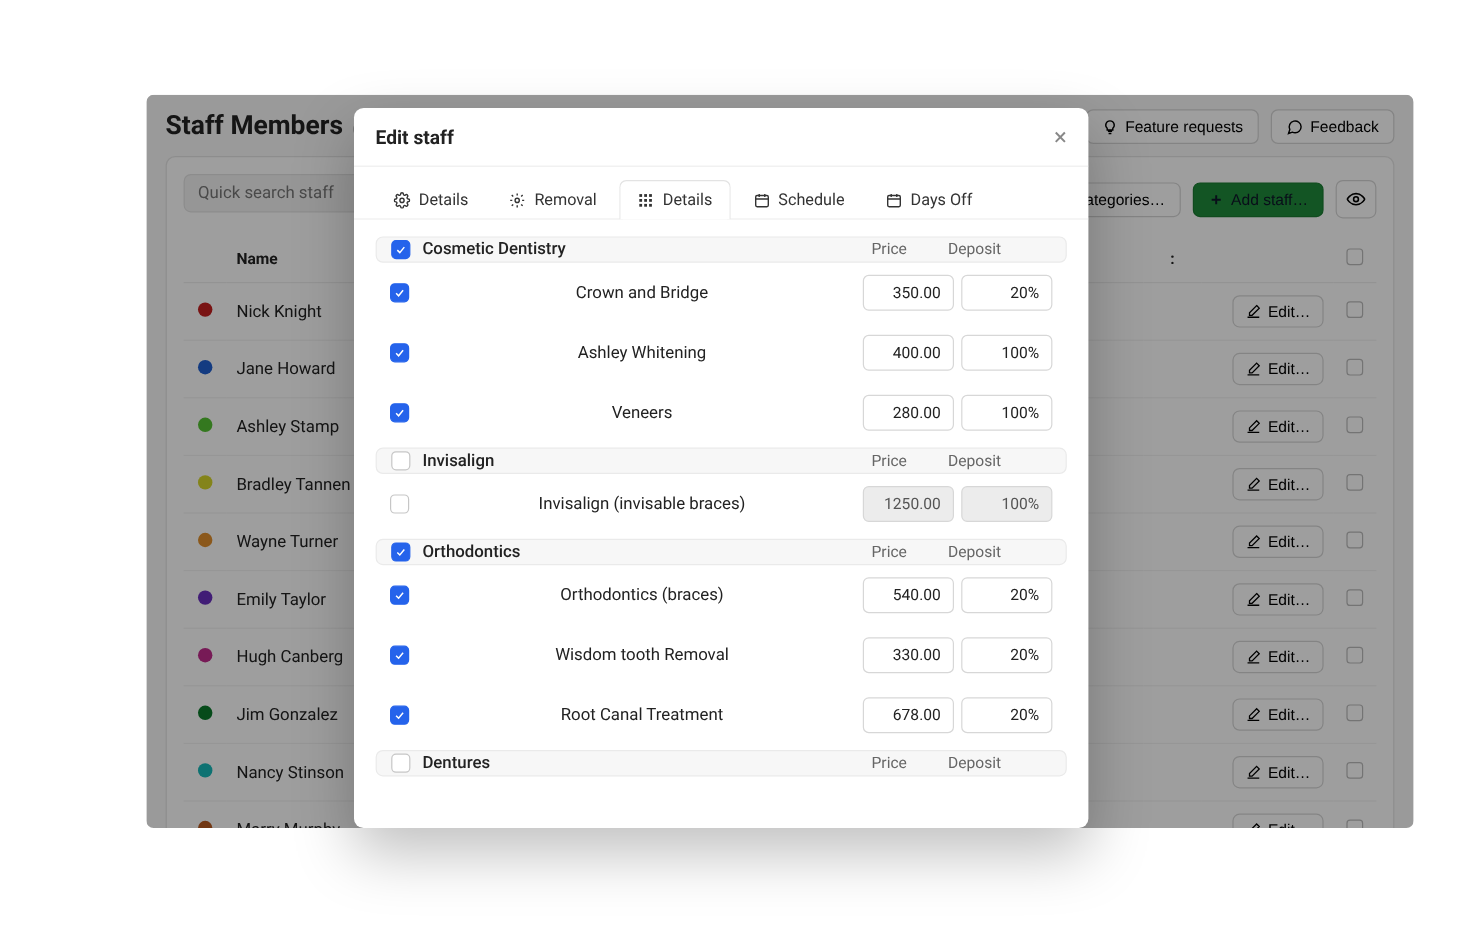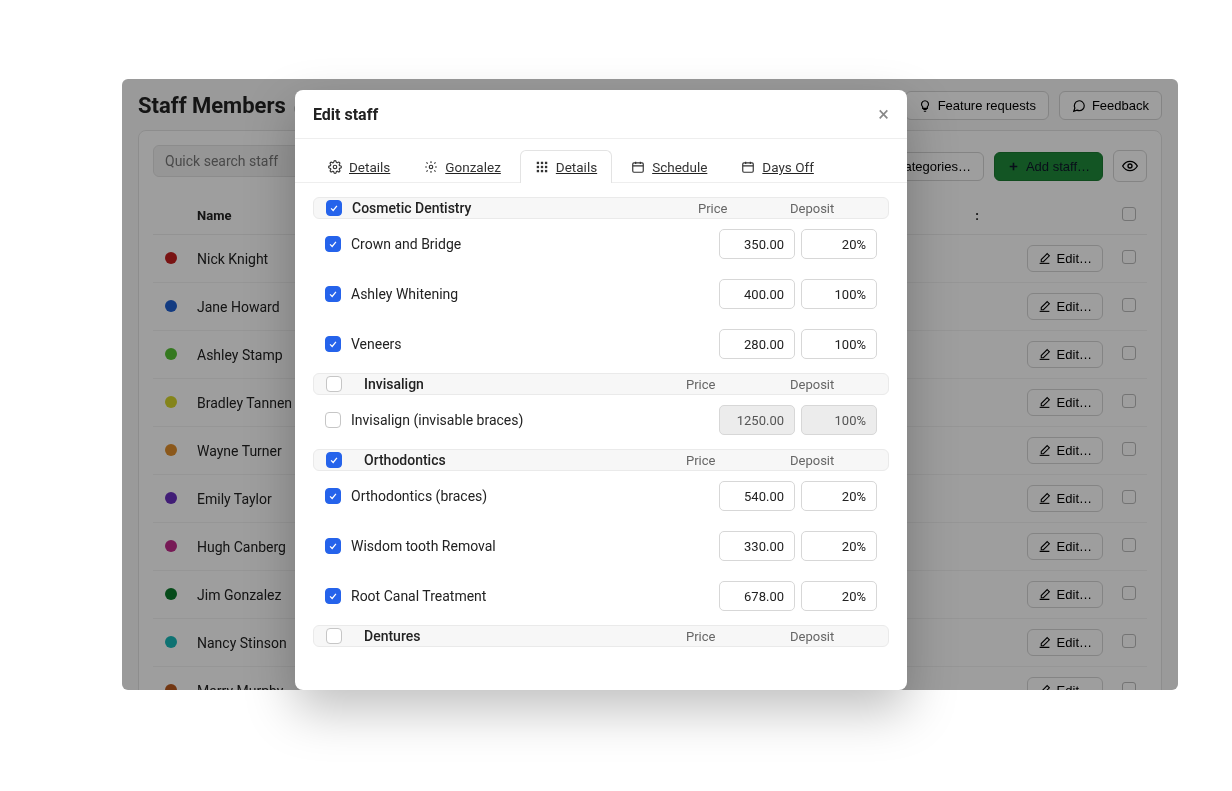--- a/index.html
+++ b/index.html
@@ -136,21 +136,20 @@
       display: flex; align-items: center;
       padding: 14px 18px;
       border-bottom: 1px solid #eee;
     }
     .modal-title { font-size: 16px; font-weight: 700; }
     .modal-close { margin-left: auto; color: #888; font-size: 20px; cursor: pointer; line-height: 1; }
     .tabs {
       display: flex; gap: 4px;
       padding: 10px 18px 0;
       border-bottom: 1px solid #eee;
-      text-decoration: underline;
     }
     .tab {
       display: inline-flex; align-items: center; gap: 7px;
       padding: 8px 14px;
       font-size: 13.5px;
       color: #333;
       cursor: pointer;
       border: 1px solid transparent;
       border-bottom: none;
       border-radius: 6px 6px 0 0;
@@ -174,41 +173,41 @@
     .grp-head .cb, .svc-row .cb {
       width: 16px; height: 16px; border-radius: 4px;
       flex: 0 0 16px;
       border: 1px solid #2563eb;
       background: #2563eb;
       display: flex; align-items: center; justify-content: center;
     }
     .cb.off { background: #fff; border-color: #c6c6c6; }
     .cb svg { width: 10px; height: 10px; stroke: #fff; stroke-width: 3; fill: none; }
     .grp-head .lbl { flex: 1; padding-left: 10px; font-size: 14px; font-weight: 500;}
-    .col-price { width: 86px; color: #666; font-size: 13px;}
+    .col-price { width: 86px; text-align: center; color: #666; font-size: 13px;}
     .col-dep   { width: 86px; text-align: left; color: #666; font-size: 13px; margin-left:6px;}
     .svc-row {
       display: flex; align-items: center;
       padding: 10px 12px;
     }
-    .svc-row .lbl { flex:1; padding-left:10px; font-size: 14px; }
+    .svc-row .lbl { flex:1; padding-left:10px; font-size: 14px; text-align: center; }
     .tin {
       width: 76px; height: 30px;
       border: 1px solid #d7d7d7;
       background: #fff;
       border-radius: 5px;
       text-align: right;
       padding: 0 10px;
       font-size: 13px;
       font-family: inherit;
       color: #222;
     }
     .tin + .tin { margin-left: 6px; }
     .tin.dis { background: #ececec; color: #555; }
-    .spacer-grp { margin-top: 4px; gap: 12px; }
+    .spacer-grp { margin-top: 4px; }
 
     svg { display: block; }
   </style>
 </head>
 <body>
 
 <div class="frame">
   <div class="pg-header">
     <div class="pg-title">
       <span>Staff Members</span>
@@ -426,21 +425,21 @@
           <circle cx="12" cy="12" r="3"></circle>
           <path d="M19.4 15a1.65 1.65 0 0 0 .33 1.82l.06.06a2 2 0 1 1-2.83 2.83l-.06-.06a1.65 1.65 0 0 0-1.82-.33 1.65 1.65 0 0 0-1 1.51V21a2 2 0 0 1-4 0v-.09A1.65 1.65 0 0 0 9 19.4a1.65 1.65 0 0 0-1.82.33l-.06.06a2 2 0 1 1-2.83-2.83l.06-.06a1.65 1.65 0 0 0 .33-1.82 1.65 1.65 0 0 0-1.51-1H3a2 2 0 0 1 0-4h.09A1.65 1.65 0 0 0 4.6 9a1.65 1.65 0 0 0-.33-1.82l-.06-.06a2 2 0 1 1 2.83-2.83l.06.06A1.65 1.65 0 0 0 9 4.6 1.65 1.65 0 0 0 10 3.09V3a2 2 0 0 1 4 0v.09c0 .66.39 1.26 1 1.51a1.65 1.65 0 0 0 1.82-.33l.06-.06a2 2 0 1 1 2.83 2.83l-.06.06c-.46.46-.6 1.15-.33 1.82.25.61.85 1 1.51 1H21a2 2 0 0 1 0 4h-.09c-.66 0-1.26.39-1.51 1z"></path>
         </svg>
       <span>Details</span>
     </div>
     <div class="tab">
       <svg viewBox="0 0 24 24" fill="none" stroke="currentColor" stroke-width="2">
           <circle cx="12" cy="12" r="3"></circle>
           <path d="M12 2v3M12 19v3M4.2 4.2l2.1 2.1M17.7 17.7l2.1 2.1M2 12h3M19 12h3M4.2 19.8l2.1-2.1M17.7 6.3l2.1-2.1"></path>
         </svg>
-      <span>Gonzalez</span>
+      <span>Removal</span>
     </div>
     <div class="tab active">
       <svg viewBox="0 0 24 24" fill="currentColor">
           <rect x="3" y="3" width="4" height="4"></rect>
           <rect x="10" y="3" width="4" height="4"></rect>
           <rect x="17" y="3" width="4" height="4"></rect>
           <rect x="3" y="10" width="4" height="4"></rect>
           <rect x="10" y="10" width="4" height="4"></rect>
           <rect x="17" y="10" width="4" height="4"></rect>
           <rect x="3" y="17" width="4" height="4"></rect>

